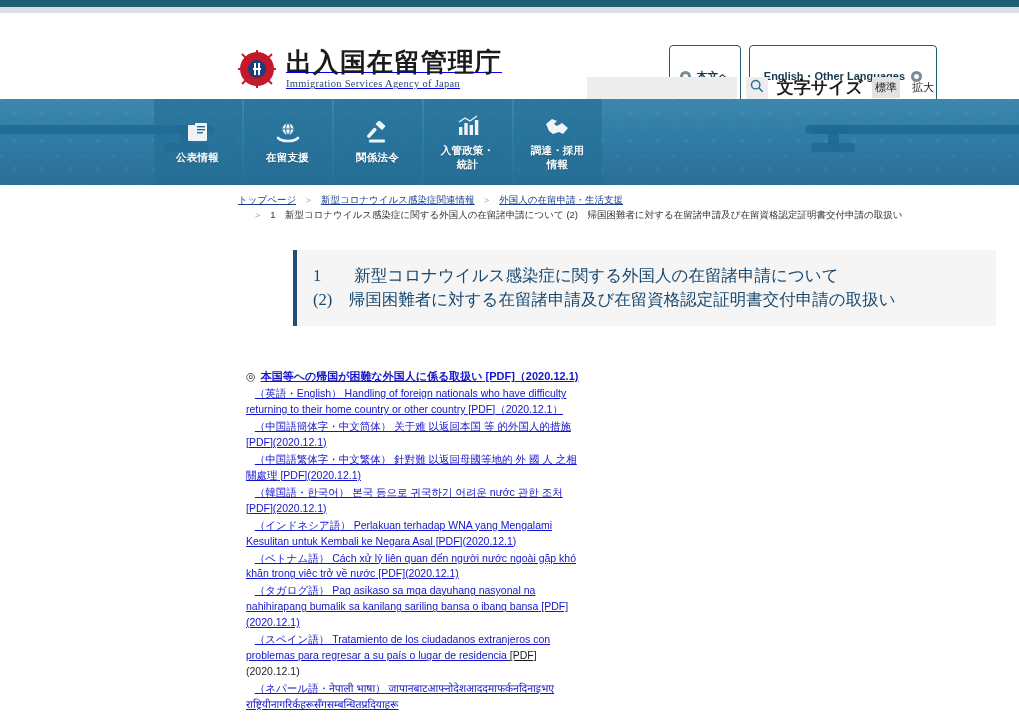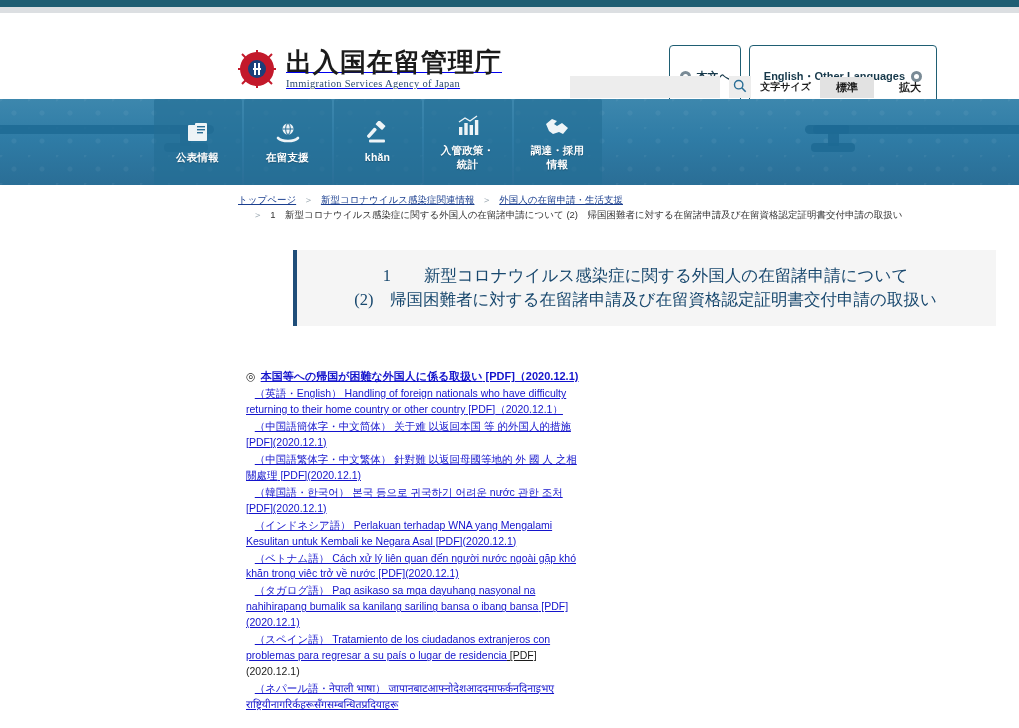--- a/index.html
+++ b/index.html
@@ -83,24 +83,24 @@
   .search-input {
     border: none; background: transparent; outline: none;
     width: 100%; height: 100%; font-size: 11px; padding: 0 6px;
     font-family: "Liberation Sans", sans-serif;
   }
   .search-btn {
     width: 22px; height: 22px; background: #ededed; border: none;
     cursor: pointer; display: flex; align-items: center; justify-content: center;
     padding: 0;
   }
-  .fontsize-label { font-size: 10px; color: #1b1b1b; font-weight: bold; }
+  .fontsize-label { font-size: 17px; color: #1b1b1b; font-weight: bold; }
   .fs-btn {
     background: #e2e2e2; border: none; font-size: 11px; color: #1b1b1b;
-    padding: 3px 16px; cursor: pointer; font-weight: bold;
+    padding: 3px 3px; cursor: pointer; font-weight: normal;
     font-family: "Liberation Sans", sans-serif;
   }
 
   
   .gnav {
     position: relative;
     height: 86px;
     background: #2d7ba6;
     background-image:
       radial-gradient(circle at 0 0, rgba(255,255,255,0.05) 2px, transparent 3px),
@@ -144,21 +144,21 @@
     width: 1019px; margin: 0 auto; padding: 8px 0 0 238px;
     font-size: 9.5px; line-height: 1.55; color: #333;
   }
   .bc-line { display: block; }
   .bc-link { color: #1b3f8f; text-decoration: underline; cursor: pointer; }
   .bc-sep { color: #9aa7b0; margin: 0 5px; }
   .bc-current { color: #333; }
   .bc-indent { padding-left: 10px; }
 
   
-  .title-wrap { width: 909px; margin: 0 auto; padding-left: 238px; padding-top: 28px; text-align: center; }
+  .title-wrap { width: 909px; margin: 0 auto; padding-left: 238px; padding-top: 28px; }
   .title-box {
     width: 703px;
     background: #f5f5f5;
     border-left: 4px solid #1f4e79;
     padding: 14px 18px 14px 16px;
   }
   .title-line {
     font-family: "Liberation Serif", "DejaVu Serif", serif;
     font-size: 16.5px; color: #18486e; line-height: 1.45;
     white-space: nowrap;
@@ -291,21 +291,21 @@
 
 
     <a class="gnav-item" href="#">
       <span class="gnav-icon">
         <svg width="26" height="24" viewBox="0 0 26 24" fill="#ffffff" opacity=".92">
           <rect x="11" y="1" width="9" height="5.5" rx="1" transform="rotate(42 15 4)"></rect>
           <rect x="5" y="6" width="3.5" height="12" rx="1.2" transform="rotate(42 7 12)"></rect>
           <rect x="4" y="18.5" width="16" height="3" rx="1"></rect>
         </svg>
       </span>
-      <span class="gnav-label">khăn</span>
+      <span class="gnav-label">関係法令</span>
     </a>
 
     <a class="gnav-item" href="#">
       <span class="gnav-icon">
         <svg width="24" height="24" viewBox="0 0 24 24" fill="#ffffff" opacity=".92">
           <rect x="3" y="13" width="3.4" height="8"></rect>
             <rect x="8.3" y="9" width="3.4" height="12"></rect>
           <rect x="13.6" y="11" width="3.4" height="10"></rect>
             <rect x="18.9" y="6" width="3.4" height="15"></rect>
           <path d="M3 8 L9 4 L14 7 L21 2" stroke="#ffffff" stroke-width="1.4" fill="none"></path>

